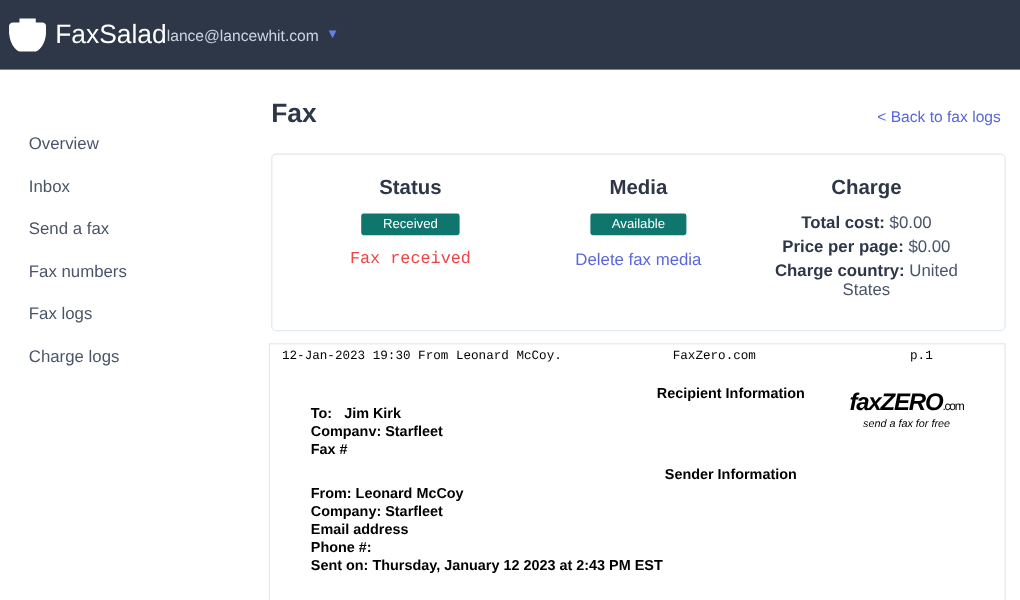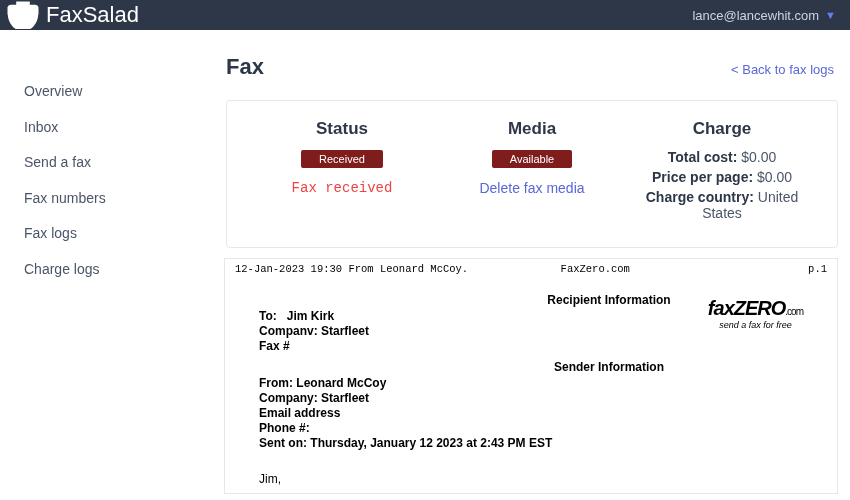--- a/index.html
+++ b/index.html
@@ -1,42 +1,42 @@
 <!DOCTYPE html>
 <html><head>
 <meta charset="utf-8">
 <style>
   * { box-sizing: border-box; margin: 0; padding: 0; }
   body { font-family: -apple-system, BlinkMacSystemFont, "Segoe UI", Arial, sans-serif; background: #fff; width: 850px; height: 500px; overflow: hidden; }
-  .header { background: #2d3748; height: 30px; display: flex; align-items: center; justify-content: space-between; padding: 0 14px 0 6px; }
+  .header { background: #2d3748; height: 58px; display: flex; align-items: center; padding: 0 14px 0 6px; }
   .logo { display: flex; align-items: center; color: #fff; font-size: 22px; font-weight: 300; }
   .logo-icon { width: 34px; height: 28px; margin-right: 6px; position: relative; }
   .logo-icon svg { width: 100%; height: 100%; }
   .user { color: #cbd5e0; font-size: 13px; display: flex; align-items: center; cursor: pointer; }
   .user-chevron { margin-left: 6px; color: #667eea; font-size: 11px; }
   .layout { display: flex; }
   .sidebar { width: 180px; padding: 44px 0 0 24px; }
   .sidebar-item { color: #4a5568; font-size: 14px; padding: 8px 0; cursor: pointer; line-height: 1.4; }
   .main { flex: 1; padding: 24px 12px 0 46px; }
   .title-row { display: flex; align-items: baseline; justify-content: space-between; margin-bottom: 20px; padding-right: 4px; }
   .title { font-size: 22px; font-weight: 700; color: #2d3748; }
   .backlink { color: #5a67d8; font-size: 13px; cursor: pointer; }
   .card { border: 1px solid #e2e8f0; border-radius: 4px; padding: 18px 20px 22px 20px; display: flex; margin-bottom: 10px; }
   .col { flex: 1; text-align: center; }
   .col-head { font-size: 17px; font-weight: 700; color: #2d3748; margin-bottom: 10px; }
-  .badge { display: inline-block; background: #7f1d1d; color: #fff; font-size: 11px; padding: 3px 18px; border-radius: 2px; margin-bottom: 12px; }
+  .badge { display: inline-block; background: #0f766e; color: #fff; font-size: 11px; padding: 3px 18px; border-radius: 2px; margin-bottom: 12px; }
   .col-text { font-size: 14px; color: #ef4444; font-family: Liberation Mono, monospace; }
   .col-link { font-size: 14px; color: #5a67d8; cursor: pointer; }
   .charge-row { font-size: 14px; color: #4a5568; margin-bottom: 4px; }
   .charge-key { font-weight: 700; color: #2d3748; }
   .faxdoc { border: 1px solid #e2e8f0; background: #fff; padding: 0; font-family: "Courier New", monospace; font-size: 11px; color: #000; position: relative; margin-left: -2px; }
   .faxdoc-top { display: flex; padding: 4px 10px; font-family: "Courier New", monospace; font-size: 10.5px; }
   .faxdoc-top .left { flex: 0 0 55%; }
   .faxdoc-top .mid { flex: 0 0 25%; }
-  .faxdoc-top .right { flex: 1; text-align: right; }
+  .faxdoc-top .right { flex: 1; text-align: center; }
   .faxdoc-body { padding: 12px 18px 8px 34px; font-family: Arial, sans-serif; position: relative; }
   .sec-title { font-weight: 700; font-size: 12px; text-align: center; margin: 2px 0 2px 140px; }
   .info-line { font-size: 12px; line-height: 1.25; font-weight: 700; }
   .faxzero { position: absolute; right: 34px; top: 18px; text-align: center; }
   .faxzero-logo { font-family: Arial, sans-serif; font-weight: 700; font-size: 20px; font-style: italic; letter-spacing: -1px; }
   .faxzero-logo .com { font-size: 10px; font-style: normal; font-weight: 400; }
   .faxzero-tag { font-size: 9px; font-style: italic; }
   .msg { font-family: Arial, sans-serif; font-size: 12px; line-height: 1.35; padding: 12px 10px 6px 10px; }
 </style>
 </head>

